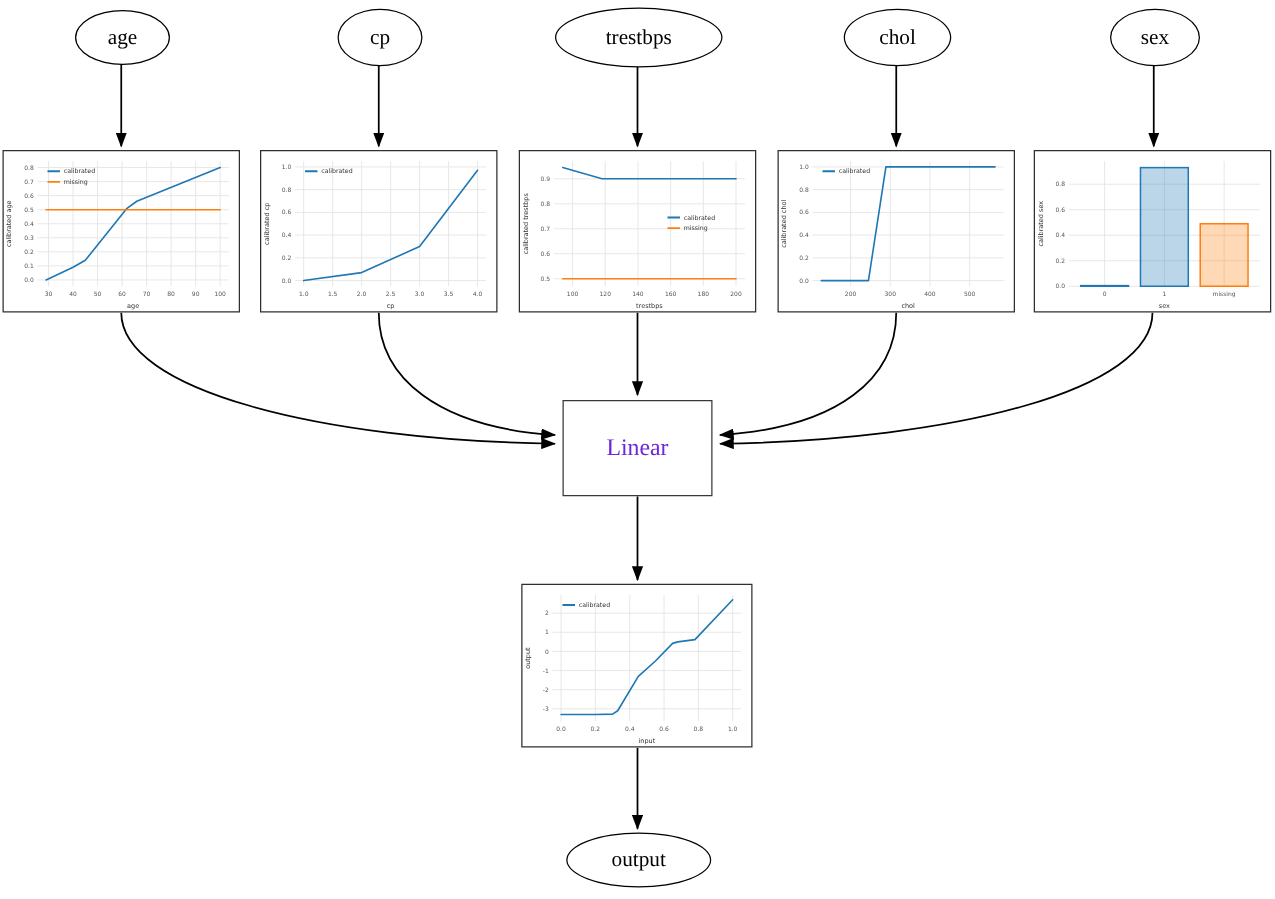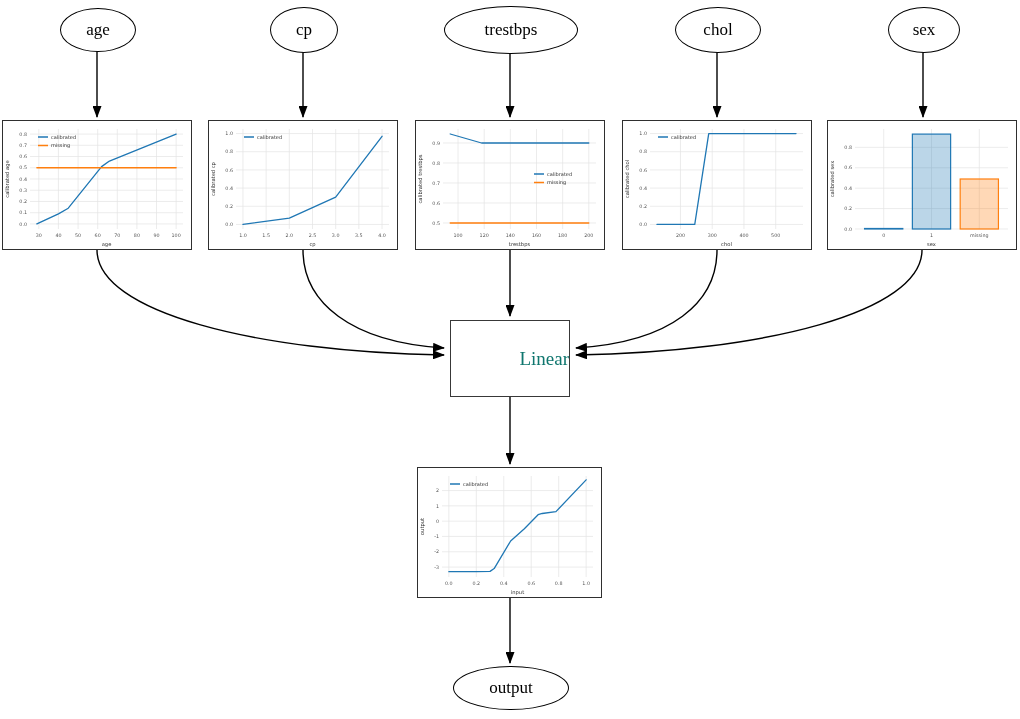--- a/index.html
+++ b/index.html
@@ -3,21 +3,21 @@
 <meta charset="utf-8">
 <style>
   html,body{margin:0;padding:0;background:#fff;}
   .canvas{position:relative;width:1020px;height:719px;background:#fff;overflow:hidden;
           font-family:"Liberation Serif",serif;border-radius:26px;}
   .edges{position:absolute;left:0;top:0;z-index:0;}
   .node{position:absolute;z-index:2;border:1px solid #000;border-radius:50%;
         background:#fff;display:flex;align-items:center;justify-content:center;
         font-size:17px;color:#000;}
   .linear-box{position:absolute;z-index:2;border:1.5px solid #383838;background:#fff;
-        display:flex;align-items:center;justify-content:flex-end;font-size:19px;color:#0f766e;box-sizing:border-box;}
+        display:flex;align-items:center;justify-content:center;font-size:19px;color:#6d28d9;box-sizing:border-box;}
   .plot{position:absolute;z-index:1;border:1px solid #2f2f2f;background:#fff;box-sizing:border-box;}
   .plot svg{display:block;}
   svg text{font-family:"DejaVu Sans",sans-serif;}
 </style>
 </head>
 <body>
 
 <div class="canvas">
 
   <svg class="edges" width="1020" height="719" viewBox="0 0 1020 719">

